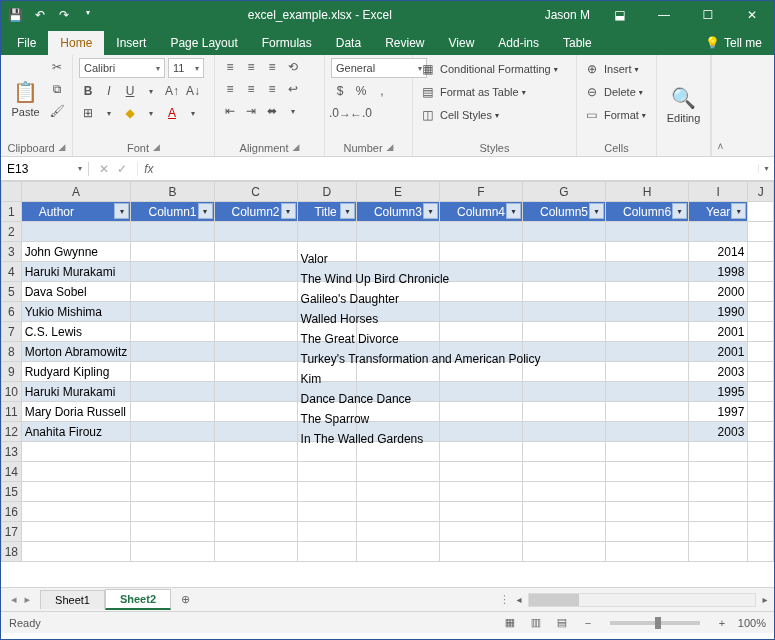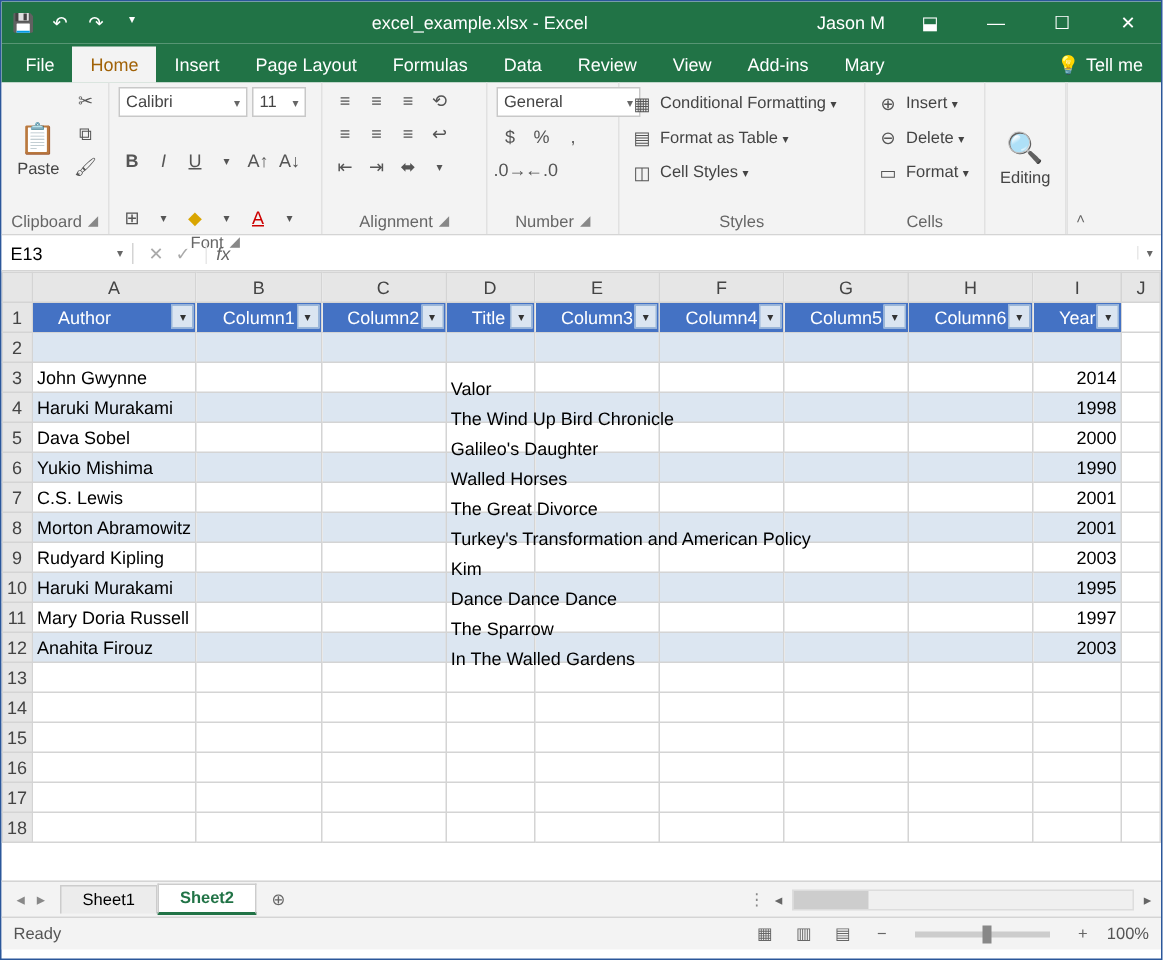--- a/index.html
+++ b/index.html
@@ -83,21 +83,21 @@
 <div class="tabs">
   <div class="tab">File</div>
   <div class="tab active">Home</div>
   <div class="tab">Insert</div>
   <div class="tab">Page Layout</div>
   <div class="tab">Formulas</div>
   <div class="tab">Data</div>
   <div class="tab">Review</div>
   <div class="tab">View</div>
   <div class="tab">Add-ins</div>
-  <div class="tab">Mary</div>
+  <div class="tab">Table</div>
   <div class="tellme">
     <span>💡</span>
     <span>Tell me</span>
   </div>
 </div>
 
 <div class="ribbon">
   <div class="group" style="width:72px">
     <div class="body">
       <div class="big-btn">
@@ -111,21 +111,21 @@
       </div>
     </div>
     <div class="label">
         <span>Clipboard</span>
         <span class="dlg">◢</span>
       </div>
   </div>
 
   <div class="group" style="width:142px">
     <div class="body">
-        <div class="col" style="width:100%;gap:20px">
+        <div class="col" style="width:100%;gap:4px">
       <div class="row">
         <div class="combo" style="width:86px">
               <span>Calibri</span>
               <span class="dd">▾</span>
             </div>
         <div class="combo" style="width:36px">
               <span>11</span>
               <span class="dd">▾</span>
             </div>
       </div>

